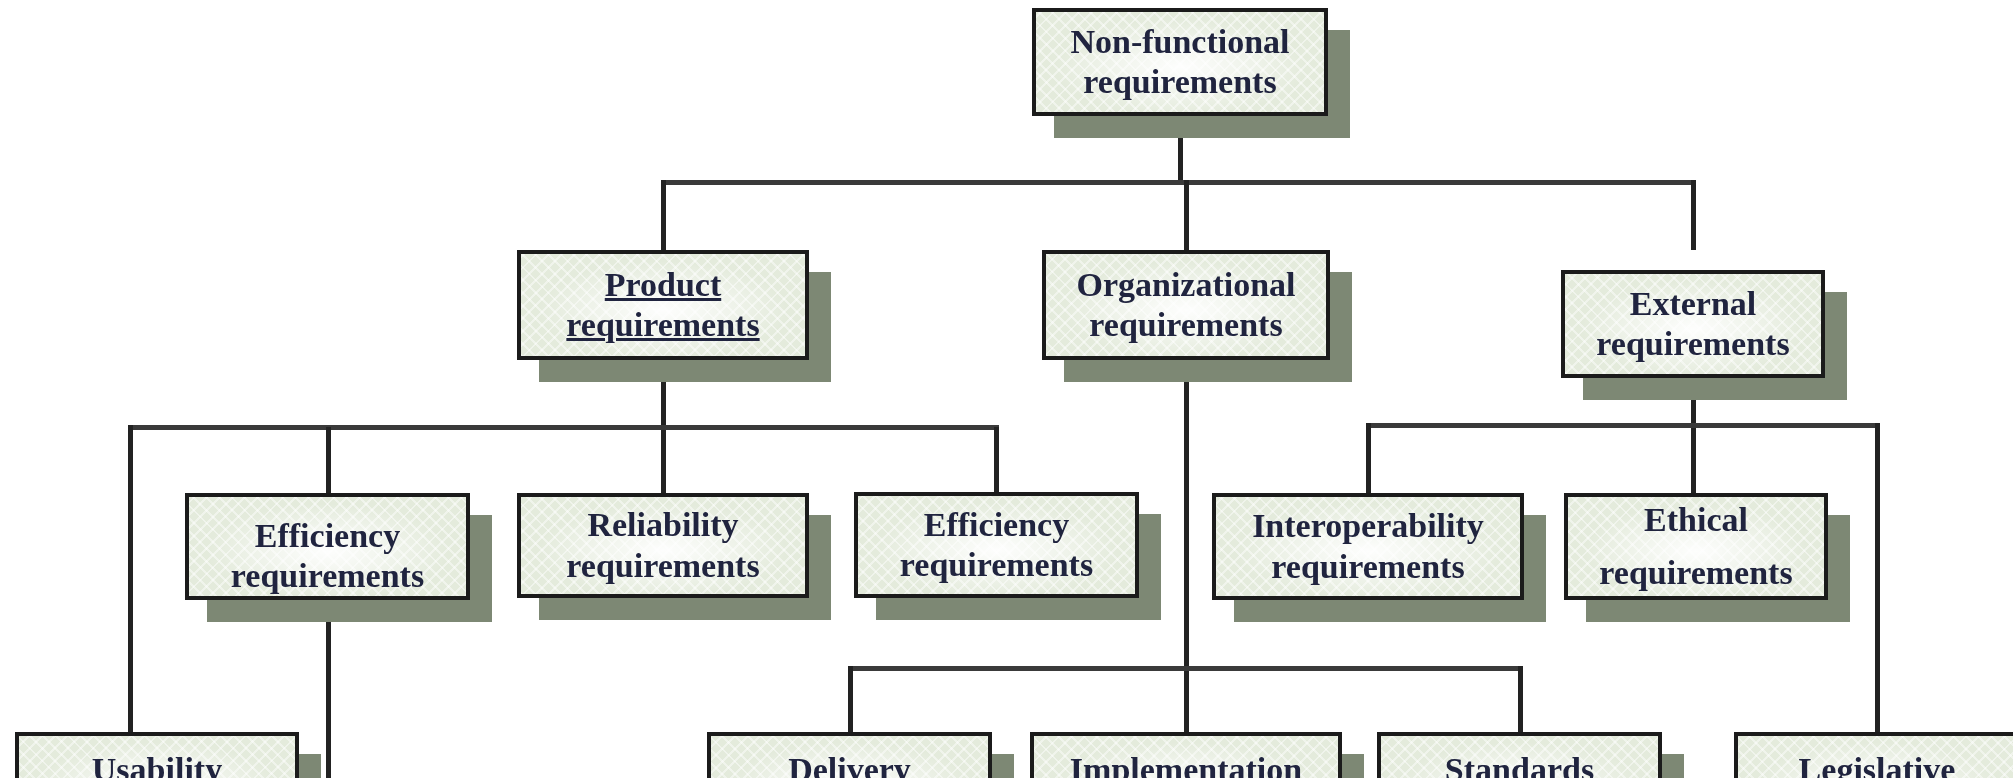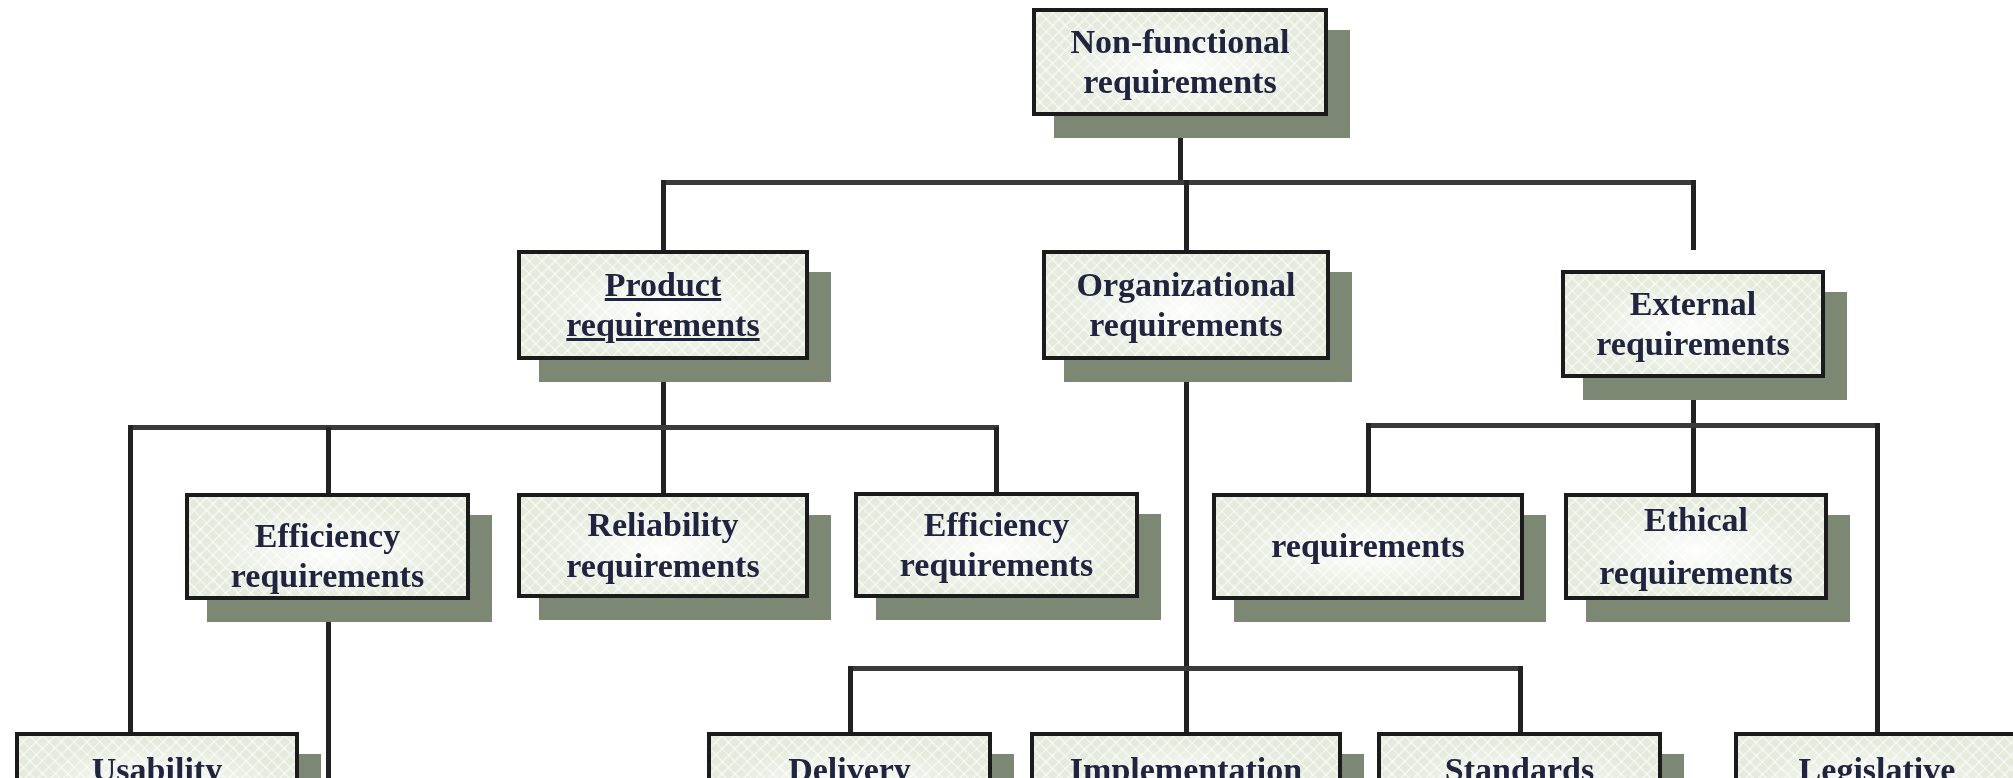--- a/index.html
+++ b/index.html
@@ -88,20 +88,21 @@
     <span>Reliability</span>
     <span>requirements</span>
   </div>
 
   <div class="node" style="left:842px;top:492px;width:285px;height:106px;">
     <span>Efficiency</span>
     <span>requirements</span>
   </div>
 
   <div class="node" style="left:1200px;top:493px;width:312px;height:107px;">
+    <span>Interoperability</span>
     <span>requirements</span>
   </div>
 
   <div class="node" style="left:1552px;top:493px;width:264px;height:107px;gap:13px;">
     <span>Ethical</span>
     <span>requirements</span>
   </div>
 
   <div class="node cut" style="left:3px;top:732px;width:284px;height:100px;">
     <span>Usability</span>

